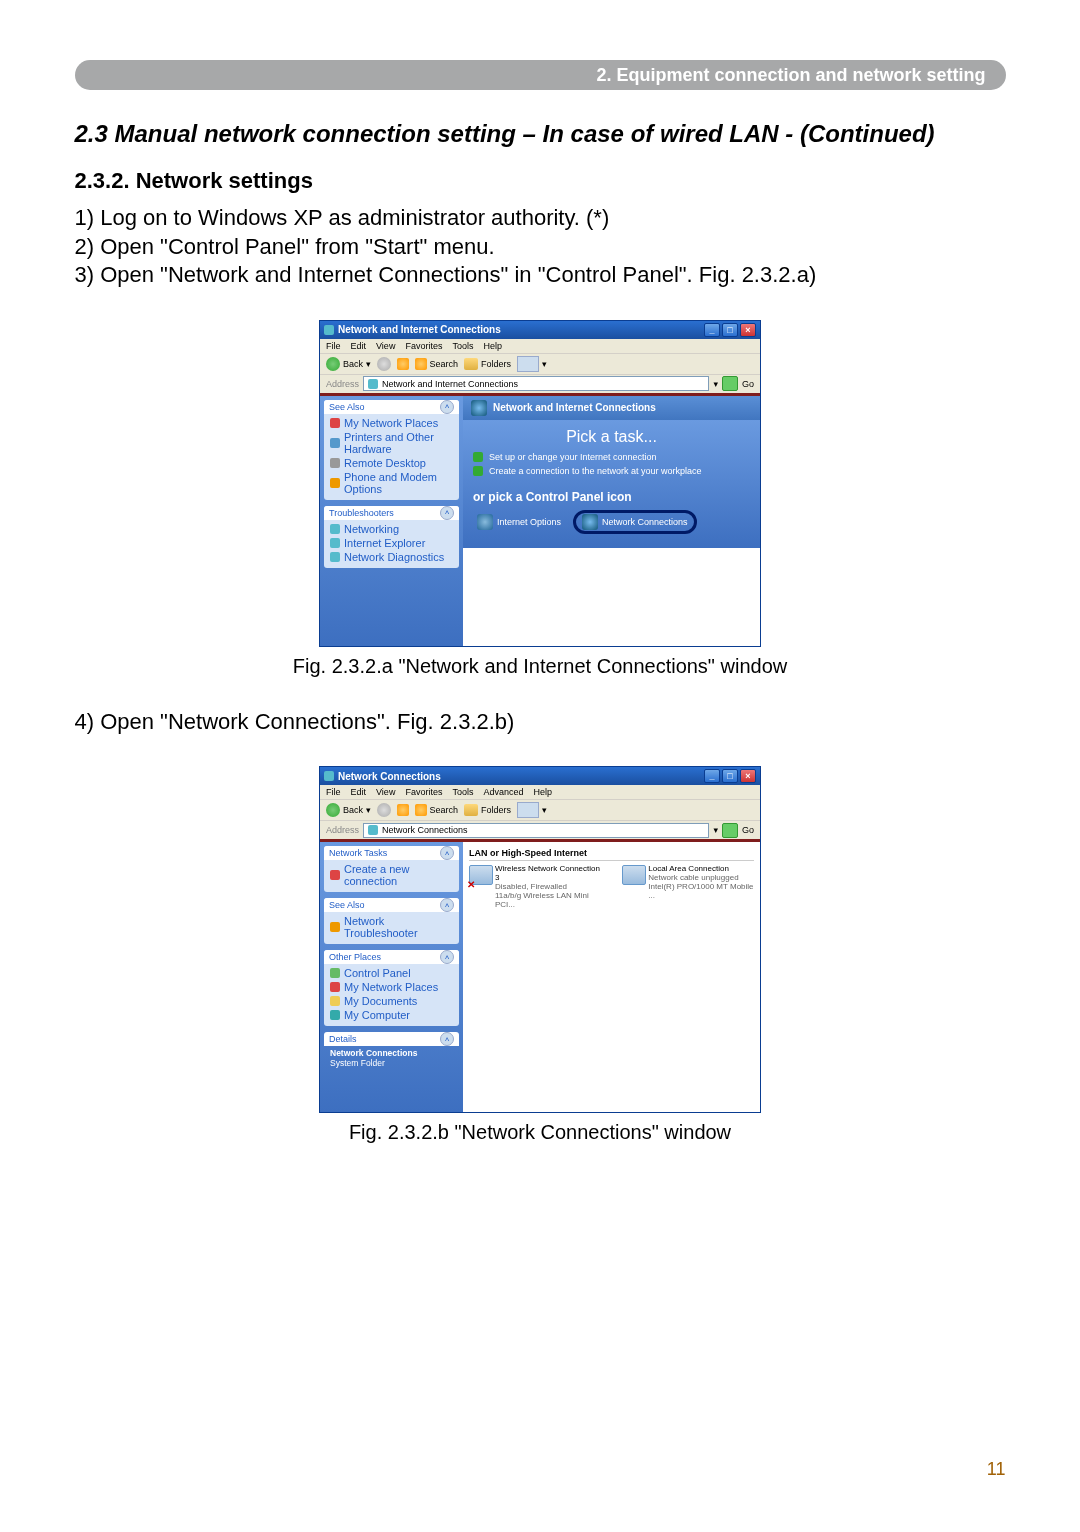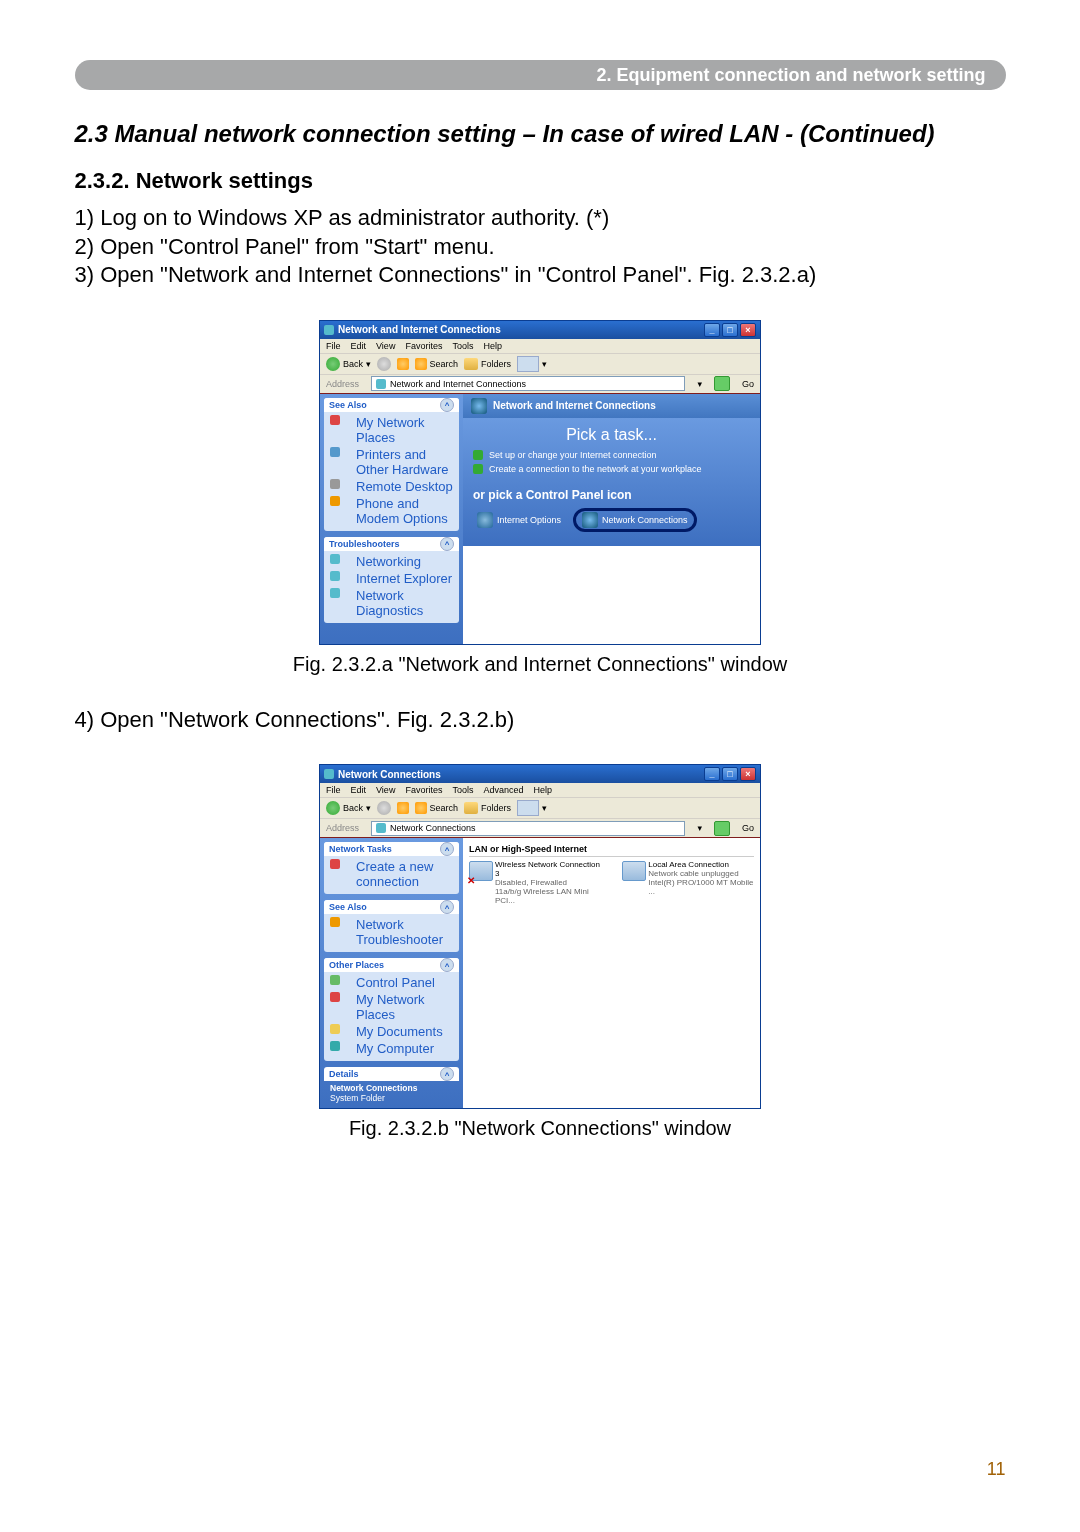--- a/index.html
+++ b/index.html
@@ -95,35 +95,35 @@
     padding:0 6px; border-bottom:1px solid #d4d0c8;
   }
   .tb-btn { display:flex; align-items:center; gap:3px; color:#000; font-size:9px; }
   .tb-icon-circle { width:14px; height:14px; border-radius:50%; }
   .green { background: radial-gradient(#7c7,#3a3); }
   .gray  { background: radial-gradient(#ddd,#aaa); }
   .orange{ width:12px; height:12px; background: radial-gradient(#fc6,#f90); border-radius:2px; }
   .blue-folder { width:14px; height:12px; background: linear-gradient(#fed87a,#e0b040); border-radius:2px; }
   .views { width:20px; height:14px; background:#cde; border:1px solid #9ac; }
   .xp-address {
-    background:#ece9d8; height:18px; display:flex; align-items:center; gap:12px; padding:0 6px;
-    color:#888; font-size:9px; border-bottom:1px solid #7f1d1d;
+    background:#ece9d8; height:18px; display:flex; align-items:center; gap:4px; padding:0 6px;
+    color:#888; font-size:9px; border-bottom:3px solid #7f1d1d;
   }
   .addr-field {
     flex:1; background:#fff; border:1px solid #7f9db9; height:13px; color:#000;
     display:flex; align-items:center; padding:0 4px; gap:4px;
   }
   .go-btn { width:14px; height:13px; background:#6c6; border:1px solid #393; border-radius:2px; }
   .xp-body { display:flex; height:250px; }
   .xp-side { width:135px; background: linear-gradient(#6a9ae0,#3d6fc0); padding:4px; display:flex; flex-direction:column; gap:6px; }
   .side-panel { background: #d6e4f7; border-radius:3px; color:#215dc6; }
-  .side-panel-head { background:#fff; height:14px; border-radius:3px 3px 0 0; display:flex; align-items:center; justify-content:space-between; padding:0 5px; font-weight:bold; color:#215dc6; }
+  .side-panel-head { background:#fff; height:14px; border-radius:3px 3px 0 0; display:flex; align-items:center; justify-content:space-between; padding:0 5px; font-weight:normal; color:#215dc6; }
   .chevron-box { width:12px; height:12px; background:#cde; border:1px solid #9ac; border-radius:50%; display:flex; align-items:center; justify-content:center; font-size:8px; }
   .side-links { padding:3px 6px 5px 6px; display:flex; flex-direction:column; gap:2px; }
-  .side-link { display:flex; gap:16px; align-items:flex-start; color:#215dc6; font-size:13px; }
+  .side-link { display:flex; gap:4px; align-items:center; color:#215dc6; font-size:11px; }
   .mini-ico { width:10px; height:10px; flex-shrink:0; }
   .ico-red { background:#d44; border-radius:2px; }
   .ico-blue { background:#59c; border-radius:2px; }
   .ico-gray { background:#999; border-radius:2px; }
   .ico-orange { background:#e90; border-radius:2px; }
   .ico-cyan { background:#5bc; border-radius:2px; }
   .ico-yellow { background:#ec5; border-radius:2px; }
   .ico-green { background:#6b6; border-radius:2px; }
   .ico-teal { background:#3aa; border-radius:2px; }
   .xp-main { flex:1; background:#fff; color:#000; position:relative; }

